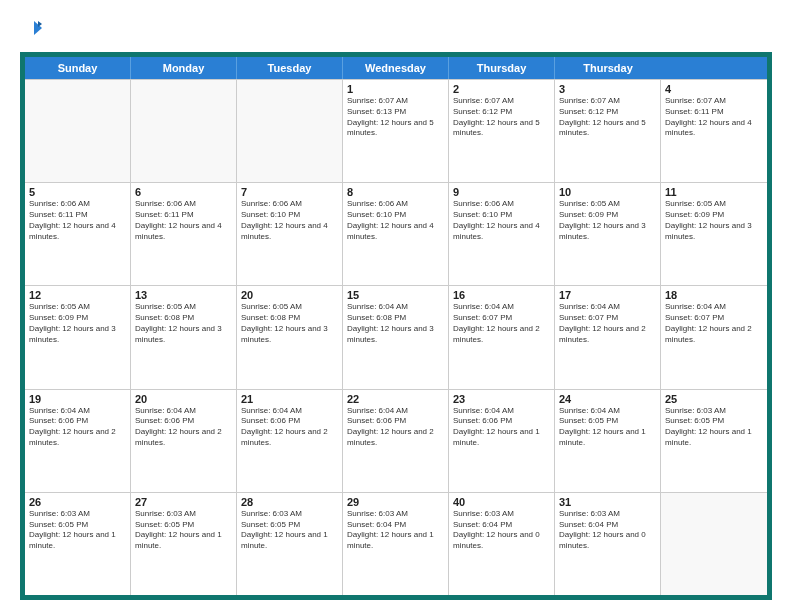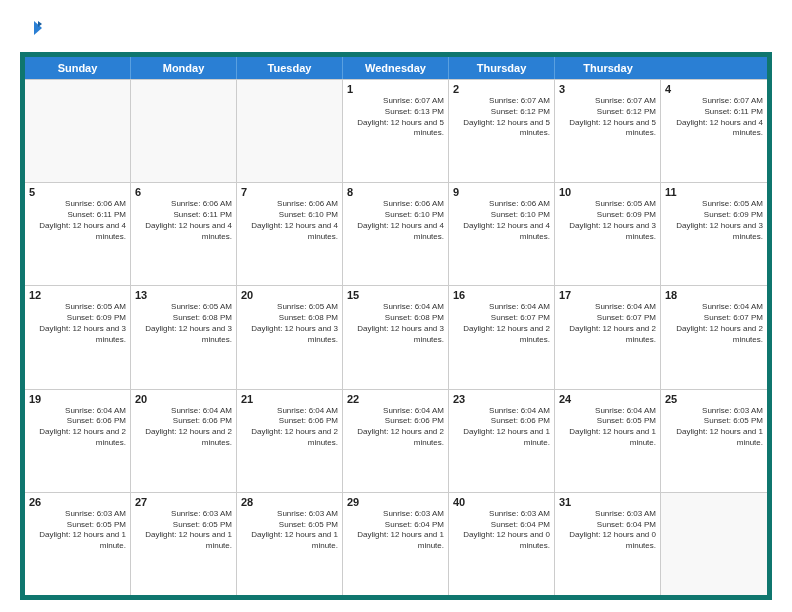--- a/index.html
+++ b/index.html
@@ -97,21 +97,20 @@
       font-size: 11px;
       font-weight: bold;
       color: #222;
       display: block;
       margin-bottom: 1px;
     }
     .cell-text {
       font-size: 8px;
       color: #333;
       line-height: 1.35;
-      text-align: right;
     }
   </style>
 </head>
 <body>
 
 <div class="page">
   <div class="header">
     <div class="logo">
       <svg class="logo-icon" viewBox="0 0 24 24">
         <polygon points="14,3 22,10 14,17" fill="#2a7fd4"></polygon>

